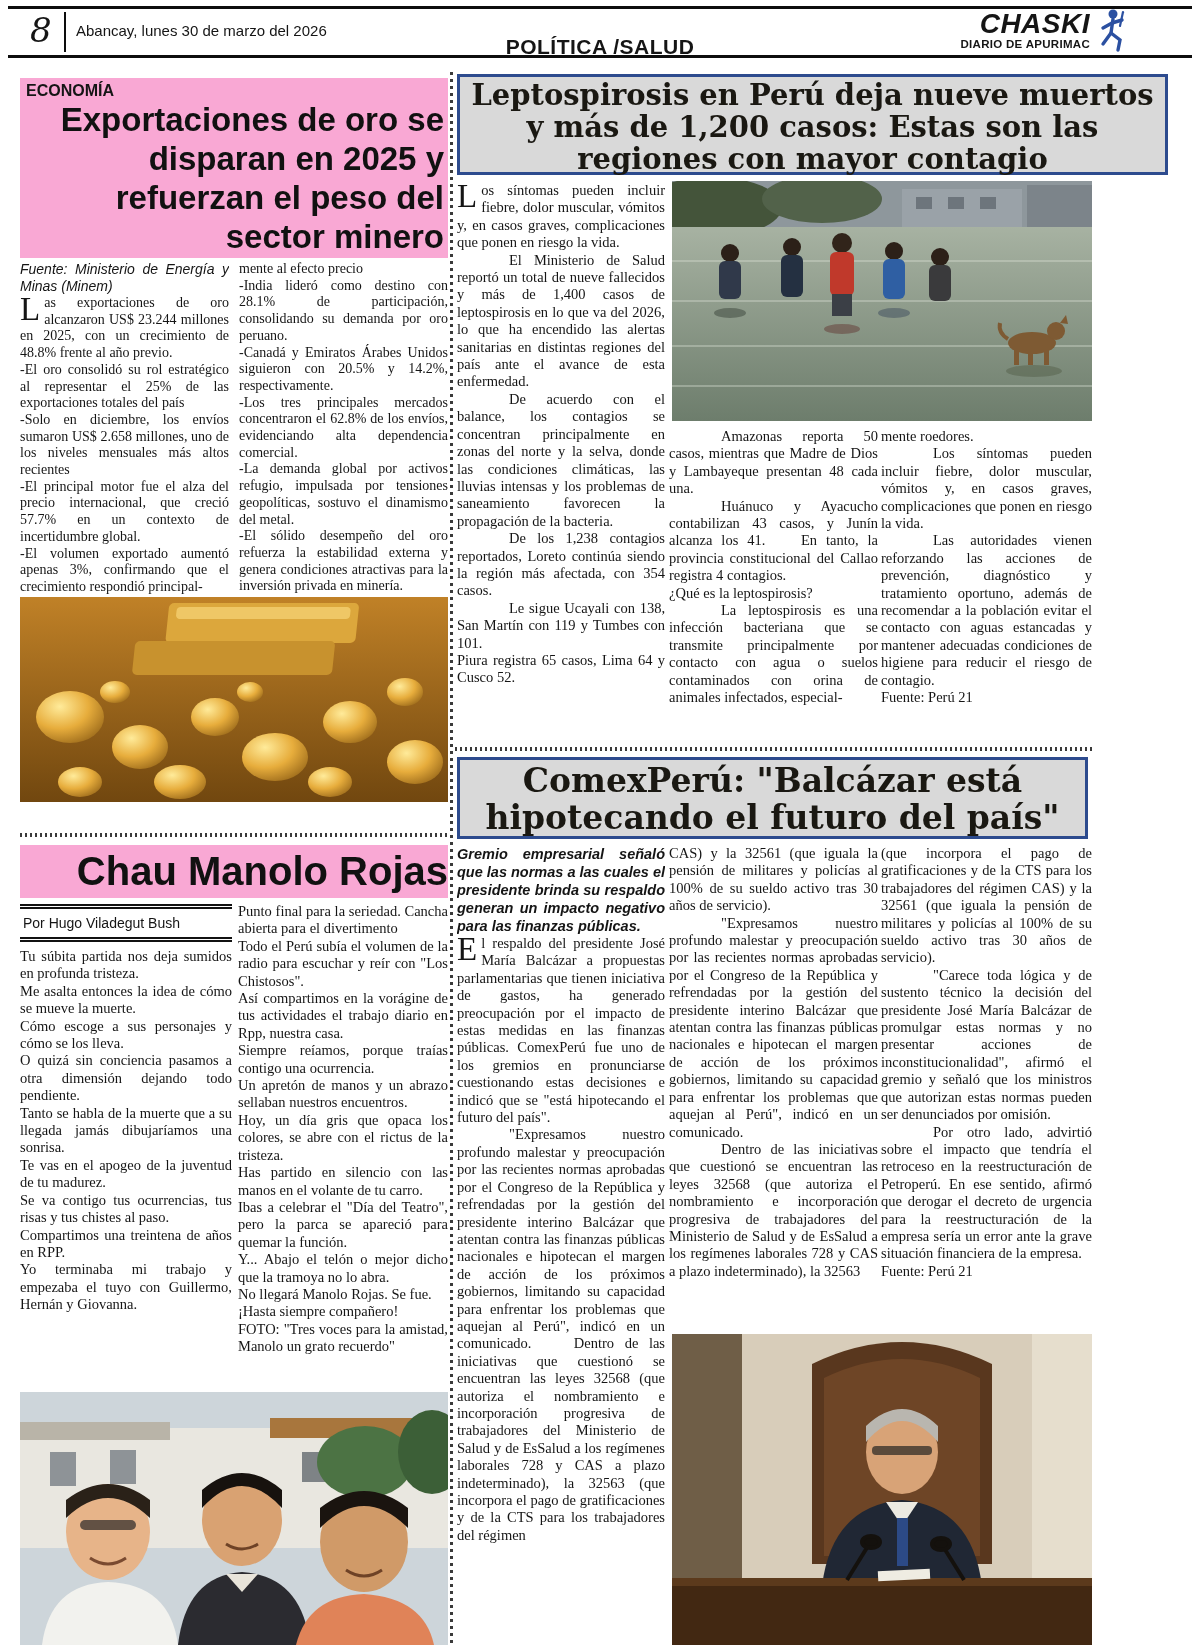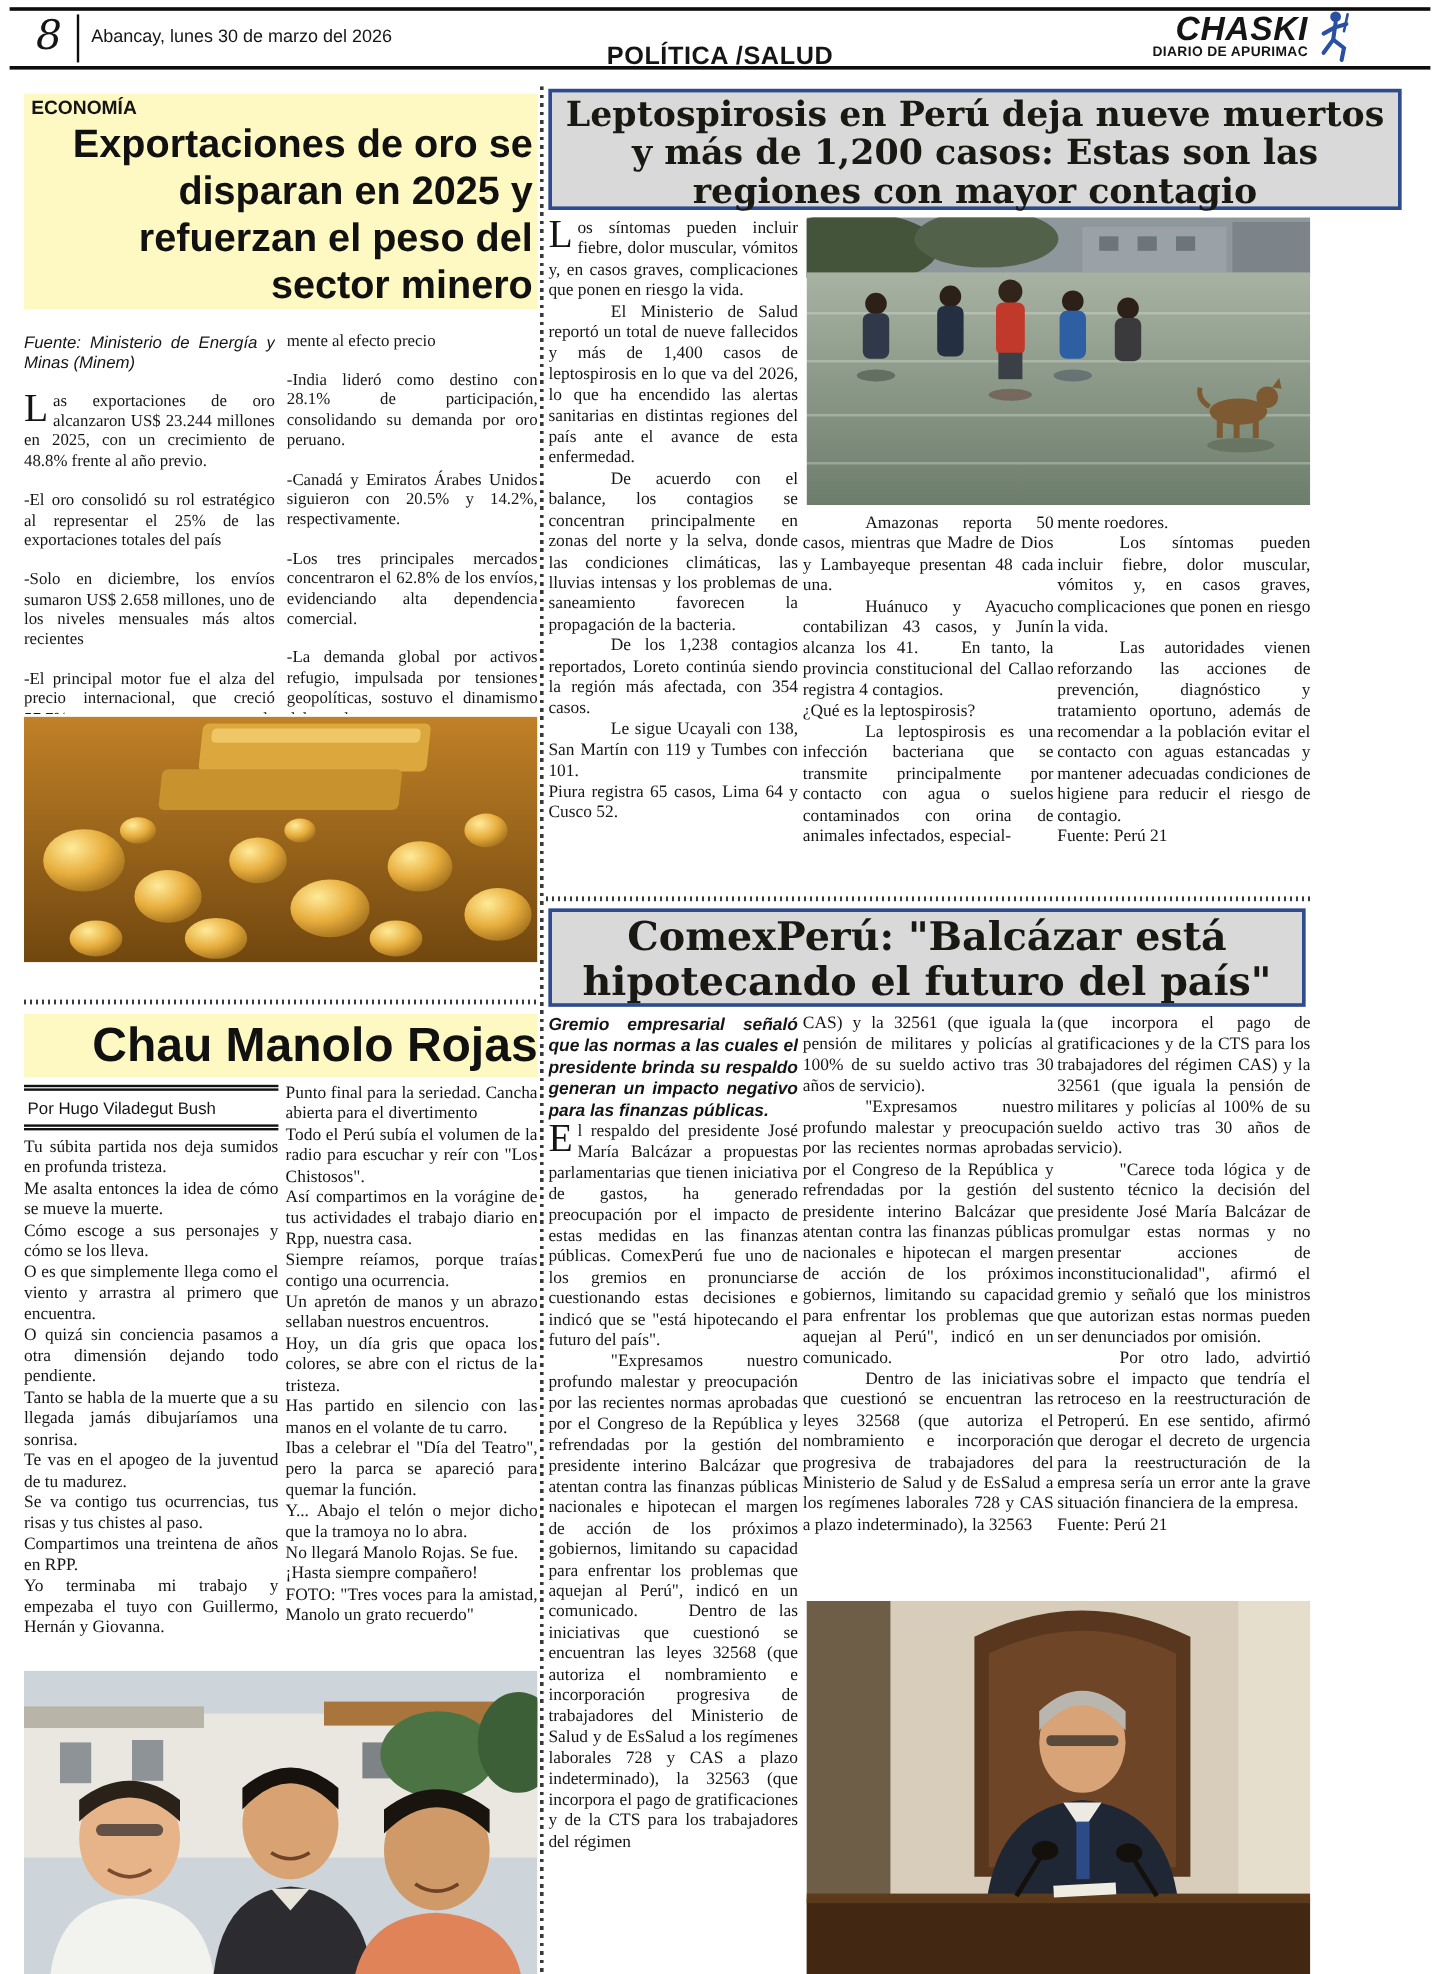--- a/index.html
+++ b/index.html
@@ -14,30 +14,30 @@
   .dateline { font-family:"Liberation Sans", sans-serif; font-size:15px; }
   .section-title { font-family:"Liberation Sans", sans-serif; font-weight:bold; font-size:21px; letter-spacing:.5px; }
   .masthead { font-family:"Liberation Sans", sans-serif; font-weight:bold; font-size:28px; letter-spacing:.5px; text-align:right;font-style:italic; }
   .masthead-sub { font-family:"Liberation Sans", sans-serif; font-size:11.5px; font-weight:bold; letter-spacing:.3px; text-align:right; }
 
   
   .h-dotted { height:4px; background:repeating-linear-gradient(90deg,#3a3a3a 0 2px,transparent 2px 5px); }
   .v-dotted { width:3px;  background:repeating-linear-gradient(180deg,#3a3a3a 0 3px,transparent 3px 7px); }
 
   
-  .graybar { background:#fef9c3; }
+  .graybar { background:#f9a8d4; }
   .kicker { font-family:"Liberation Sans", sans-serif; font-weight:bold; font-size:16px; padding:4px 6px 0 6px; }
   .headline-sans { font-family:"Liberation Sans", sans-serif; font-weight:bold; text-align:right; color:#111; }
   .boxed { background:#d9d9d9; border:3px solid #2d4b8e; font-family:"DejaVu Serif", serif;
            font-weight:bold; text-align:center; color:#1a1812; }
 
   
   .col { overflow:hidden; }
   .para { text-align:justify; font-size:14.5px; line-height:17.4px; }
-  .tight .para { font-size:14px; line-height:16.7px;margin-top:16px; }
+  .tight .para { font-size:14px; line-height:16.7px; }
   .para.ind { text-indent:52px; }
   .para.src { font-family:"Liberation Sans", sans-serif; font-style:italic; font-size:14px; line-height:17px; }
   .para.lead { font-family:"Liberation Sans", sans-serif; font-style:italic; font-weight:bold; font-size:14.5px; line-height:18px; }
   .para.drop::first-letter { float:left; font-size:33px; line-height:27px; padding:1px 4px 0 0; }
 
   .byline { border-top:5px double #111; border-bottom:5px double #111;
             font-family:"Liberation Sans", sans-serif; font-size:14px; padding:6px 3px; }
 
   .photo { overflow:hidden; }
   .photo svg { display:block; width:100%; height:100%; }
@@ -124,21 +124,20 @@
     </svg>
   </div>
 
   <div class="abs h-dotted" style="left:20px; top:833px; width:428px;"></div>
   <div class="abs graybar headline-sans" style="left:20px; top:845px; width:428px; height:53px; font-size:40px; line-height:53px;">Chau Manolo Rojas</div>
   <div class="abs byline" style="left:20px; top:904px; width:212px;">Por Hugo Viladegut Bush</div>
   <div class="abs col" style="left:20px; top:948px; width:212px; height:440px;">
       <p class="para">Tu súbita partida nos deja sumidos en profunda tristeza.</p>
       <p class="para">Me asalta entonces la idea de cómo se mueve la muerte.</p>
       <p class="para">Cómo escoge a sus personajes y cómo se los lleva.</p>
-      <p class="para">O es que simplemente llega como el viento y arrastra al primero que encuentra.</p>
       <p class="para">O quizá sin conciencia pasamos a otra dimensión dejando todo pendiente.</p>
       <p class="para">Tanto se habla de la muerte que a su llegada jamás dibujaríamos una sonrisa.</p>
       <p class="para">Te vas en el apogeo de la juventud de tu madurez.</p>
       <p class="para">Se va contigo tus ocurrencias, tus risas y tus chistes al paso.</p>
       <p class="para">Compartimos una treintena de años en RPP.</p>
       <p class="para">Yo terminaba mi trabajo y empezaba el tuyo con Guillermo, Hernán y Giovanna.</p>
     </div>
   <div class="abs col" style="left:238px; top:903px; width:210px; height:484px;">
       <p class="para">Punto final para la seriedad. Cancha abierta para el divertimento</p>
       <p class="para">Todo el Perú subía el volumen de la radio para escuchar y reír con "Los Chistosos".</p>

